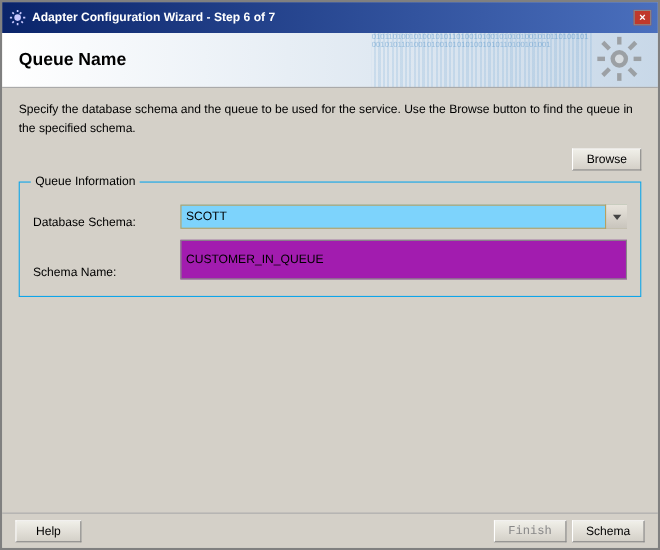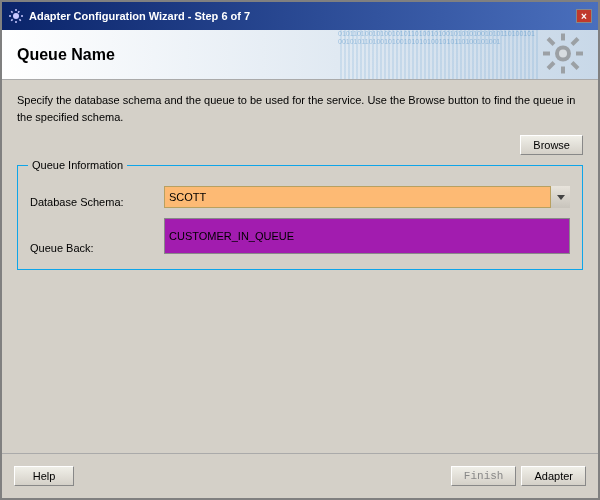--- a/index.html
+++ b/index.html
@@ -185,21 +185,21 @@
     }
 
     .form-control-wrapper {
       flex: 1;
       position: relative;
     }
 
     .form-select {
       width: 100%;
       border: 1px solid #b8a060;
-      background: #fdba74;
+      background: #7dd3fc;
       padding: 3px 20px 3px 4px;
       font-size: 11px;
       appearance: none;
       -webkit-appearance: none;
       cursor: pointer;
       height: 22px;
     }
 
     .select-arrow {
       position: absolute;
@@ -222,21 +222,21 @@
       padding: 3px 4px;
       font-size: 11px;
       height: 36px;
     }
 
     .spacer {
       flex: 1;
     }
 
     .footer {
-      height: 45px;
+      height: 32px;
       background: #d4d0c8;
       border-top: 1px solid #aaa;
       display: flex;
       align-items: center;
       justify-content: space-between;
       padding: 0 12px;
       flex-shrink: 0;
     }
 
     .footer-right {
@@ -302,32 +302,32 @@
           <select class="form-select"><option>SCOTT</option></select>
           <div class="select-arrow">
             <svg width="8" height="5" viewBox="0 0 8 5">
                 <path d="M0 0 L4 5 L8 0 Z" fill="#444"></path>
               </svg>
           </div>
         </div>
       </div>
 
       <div class="form-row">
-        <label class="form-label">Queue Back:</label>
+        <label class="form-label">Schema Name:</label>
         <div class="form-control-wrapper">
           <input type="text" class="form-input" value="CUSTOMER_IN_QUEUE" style="">
         </div>
       </div>
     </div>
 
     <div class="spacer"></div>
 
   </div>
 
   <div class="footer">
     <button class="btn">Help</button>
     <div class="footer-right">
       <button class="btn btn-disabled">Finish</button>
-      <button class="btn">Adapter</button>
+      <button class="btn">Schema</button>
     </div>
   </div>
 
 </div>
 
 </body></html>

